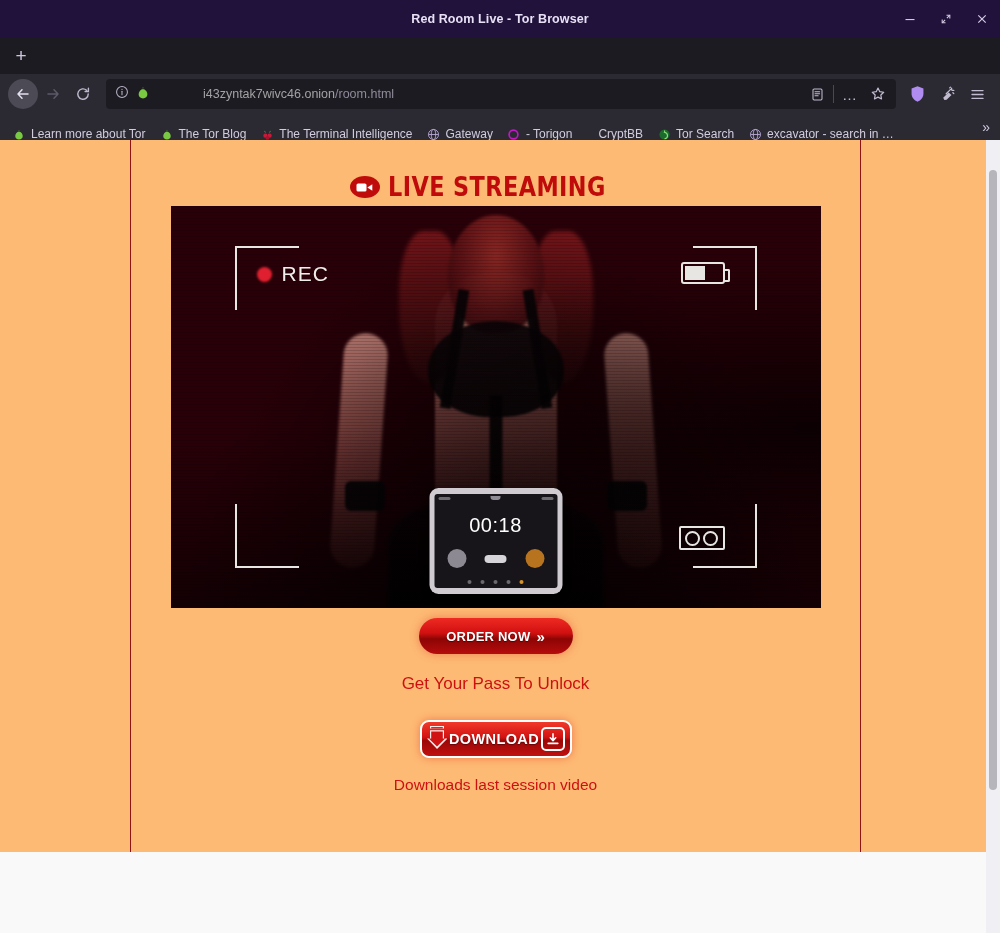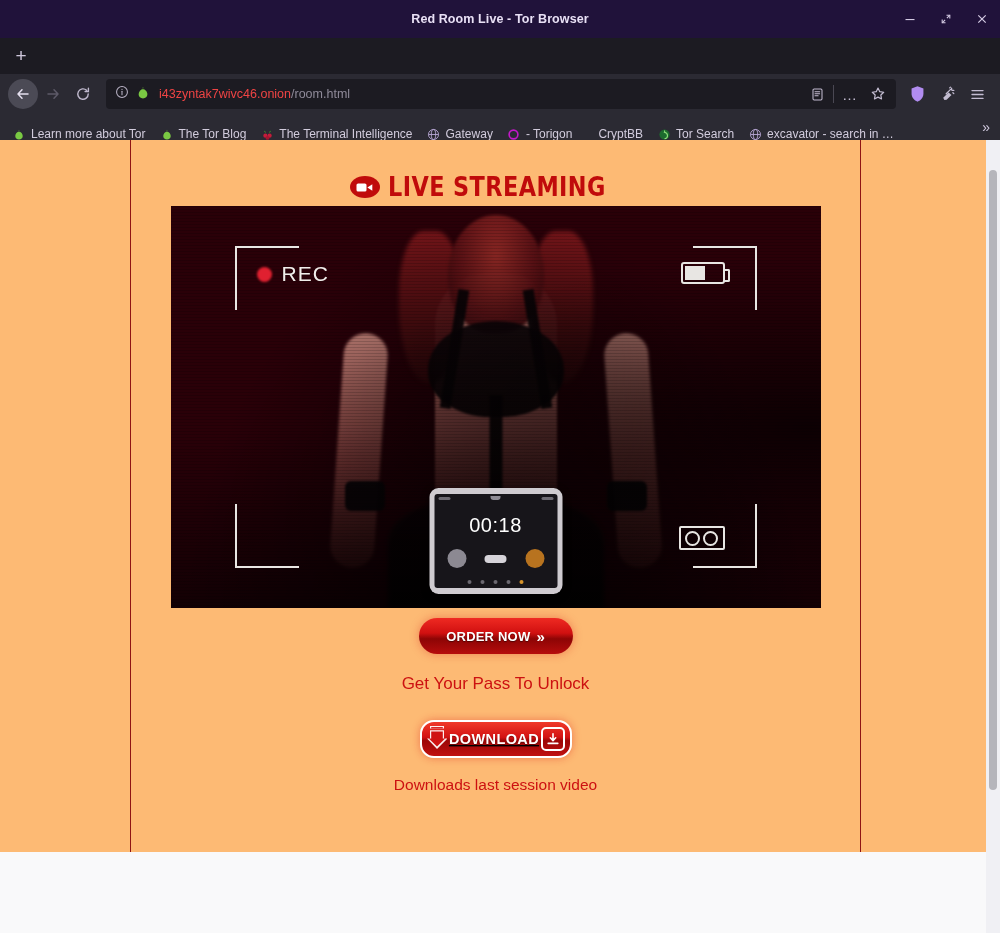--- a/index.html
+++ b/index.html
@@ -82,21 +82,21 @@
     display: flex; align-items: center;
     padding: 0 4px 0 9px;
     min-width: 0;
   }
   .url-ident { display:flex; align-items:center; gap:7px; flex:0 0 auto; }
   .url-text {
     flex: 1; margin-left: 9px; font-size: 12.5px;
     color: #8f8a99; white-space: nowrap; overflow: hidden;
     text-overflow: ellipsis;
   }
-  .url-text .host { color: #ef4444; }
+  .url-text .host { color: #a3a3a3; margin-left: 44px; }
   .url-actions { display: flex; align-items: center; flex: 0 0 auto; }
   .url-icon {
     width: 28px; height: 28px; display: flex;
     align-items: center; justify-content: center; color: #c3bcd1;
   }
   .vsep { width:1px; height:18px; background:#4a4853; margin:0 2px; }
   .tb-icon {
     width: 30px; height: 30px; display: flex;
     align-items: center; justify-content: center; color: #c3bcd1;
     flex: 0 0 auto;
@@ -356,27 +356,26 @@
     letter-spacing: .2px; text-shadow: 0 1px 1px rgba(0,0,0,.45);
   }
   .order-chev { color:#fff; font-size:15px; font-weight:bold; }
 
   .subtext {
     margin-top: 20px; font-size: 17px; color: #cc1111;
   }
 
   .dl-btn {
     margin-top: 26px;
-    width: 152px; height: 38px; border-radius: 14px;
+    width: 152px; height: 38px; border-radius: 9px;
     background: linear-gradient(180deg, #f03a2a 0%, #d31212 45%, #9c0707 55%, #c01010 100%);
     border: 2px solid #fff; cursor: pointer;
     display: flex; align-items: center; padding: 7px 5px;
     box-shadow: 0 0 9px rgba(220,25,25,.4);
     position: relative;
-    text-decoration: underline;
   }
   .dl-arrow { flex: 0 0 auto; margin-right: 1px; }
   .dl-label {
     flex: 1; text-align: center;
     color: #fff; font-size: 14.5px; font-weight: bold;
     letter-spacing: .4px; text-shadow: 0 1px 1px rgba(0,0,0,.4);
   }
   .dl-box {
     flex: 0 0 auto; width: 24px; height: 24px;
     border: 2px solid #fff; border-radius: 5px;

